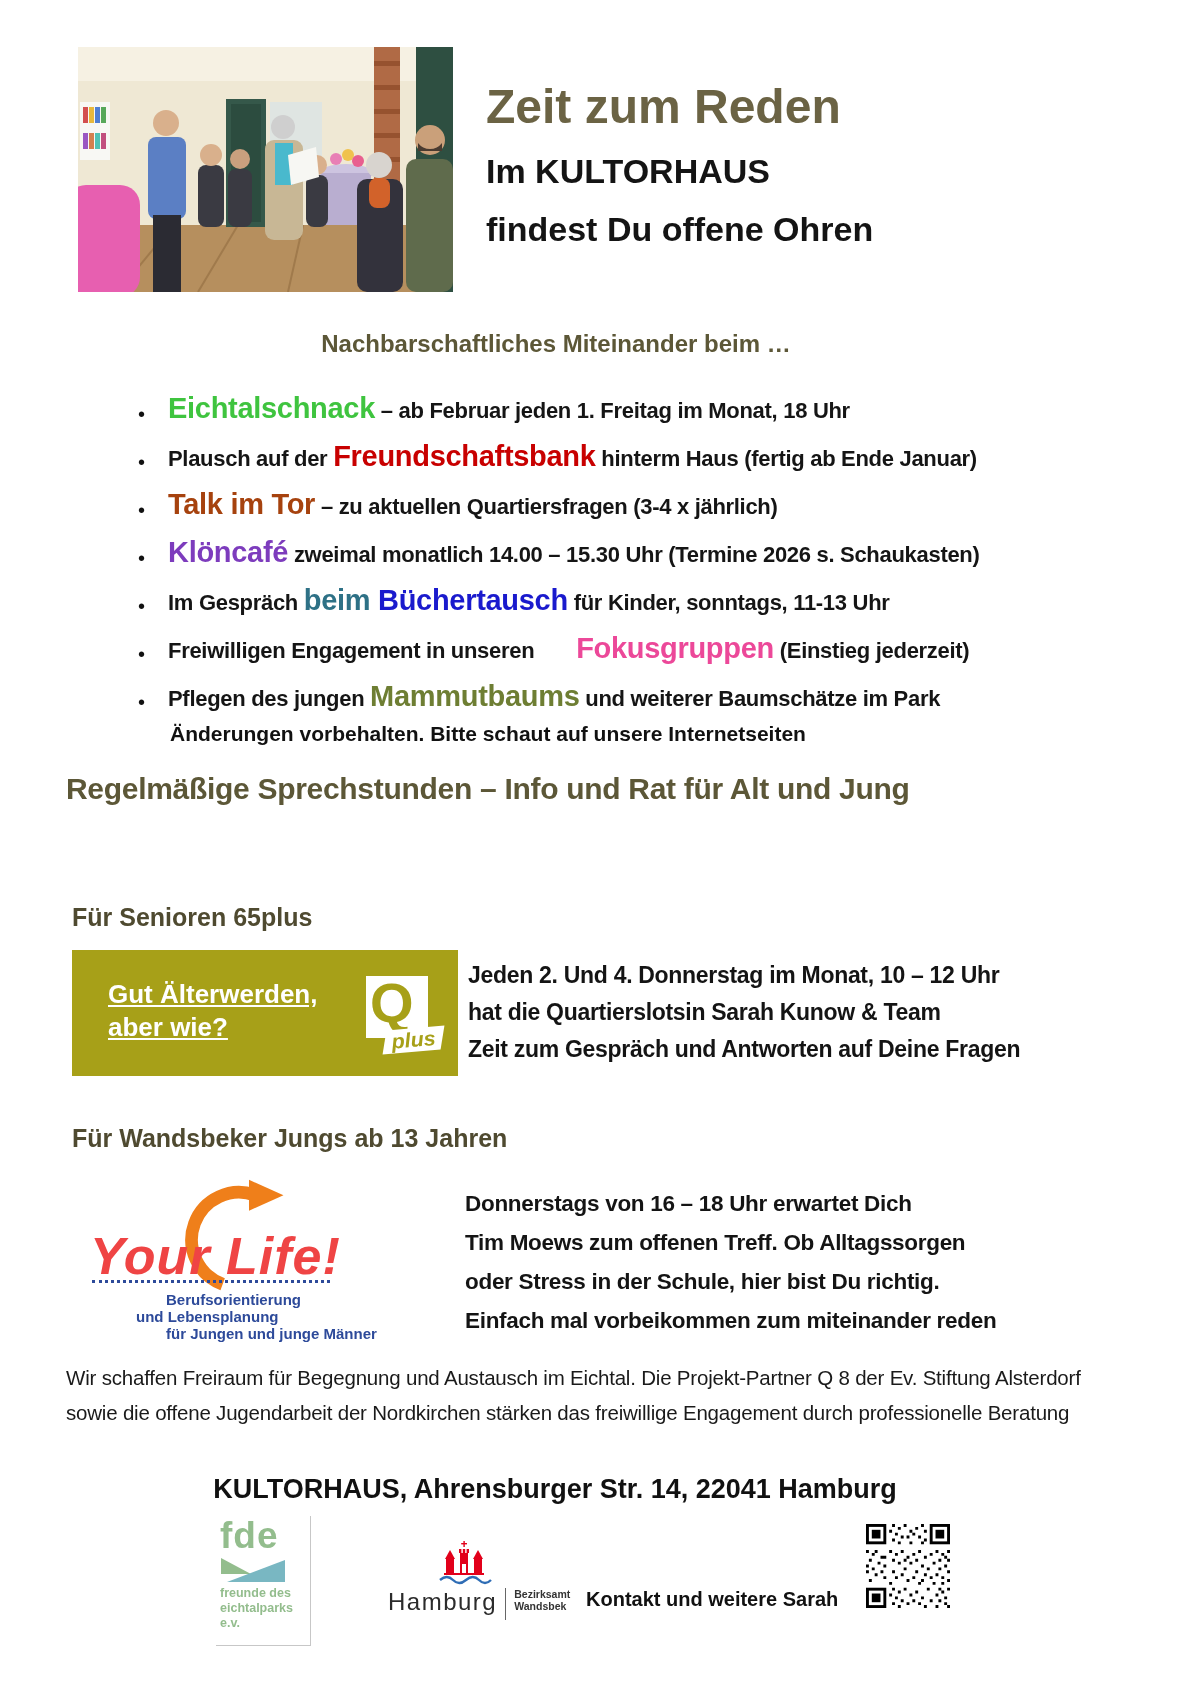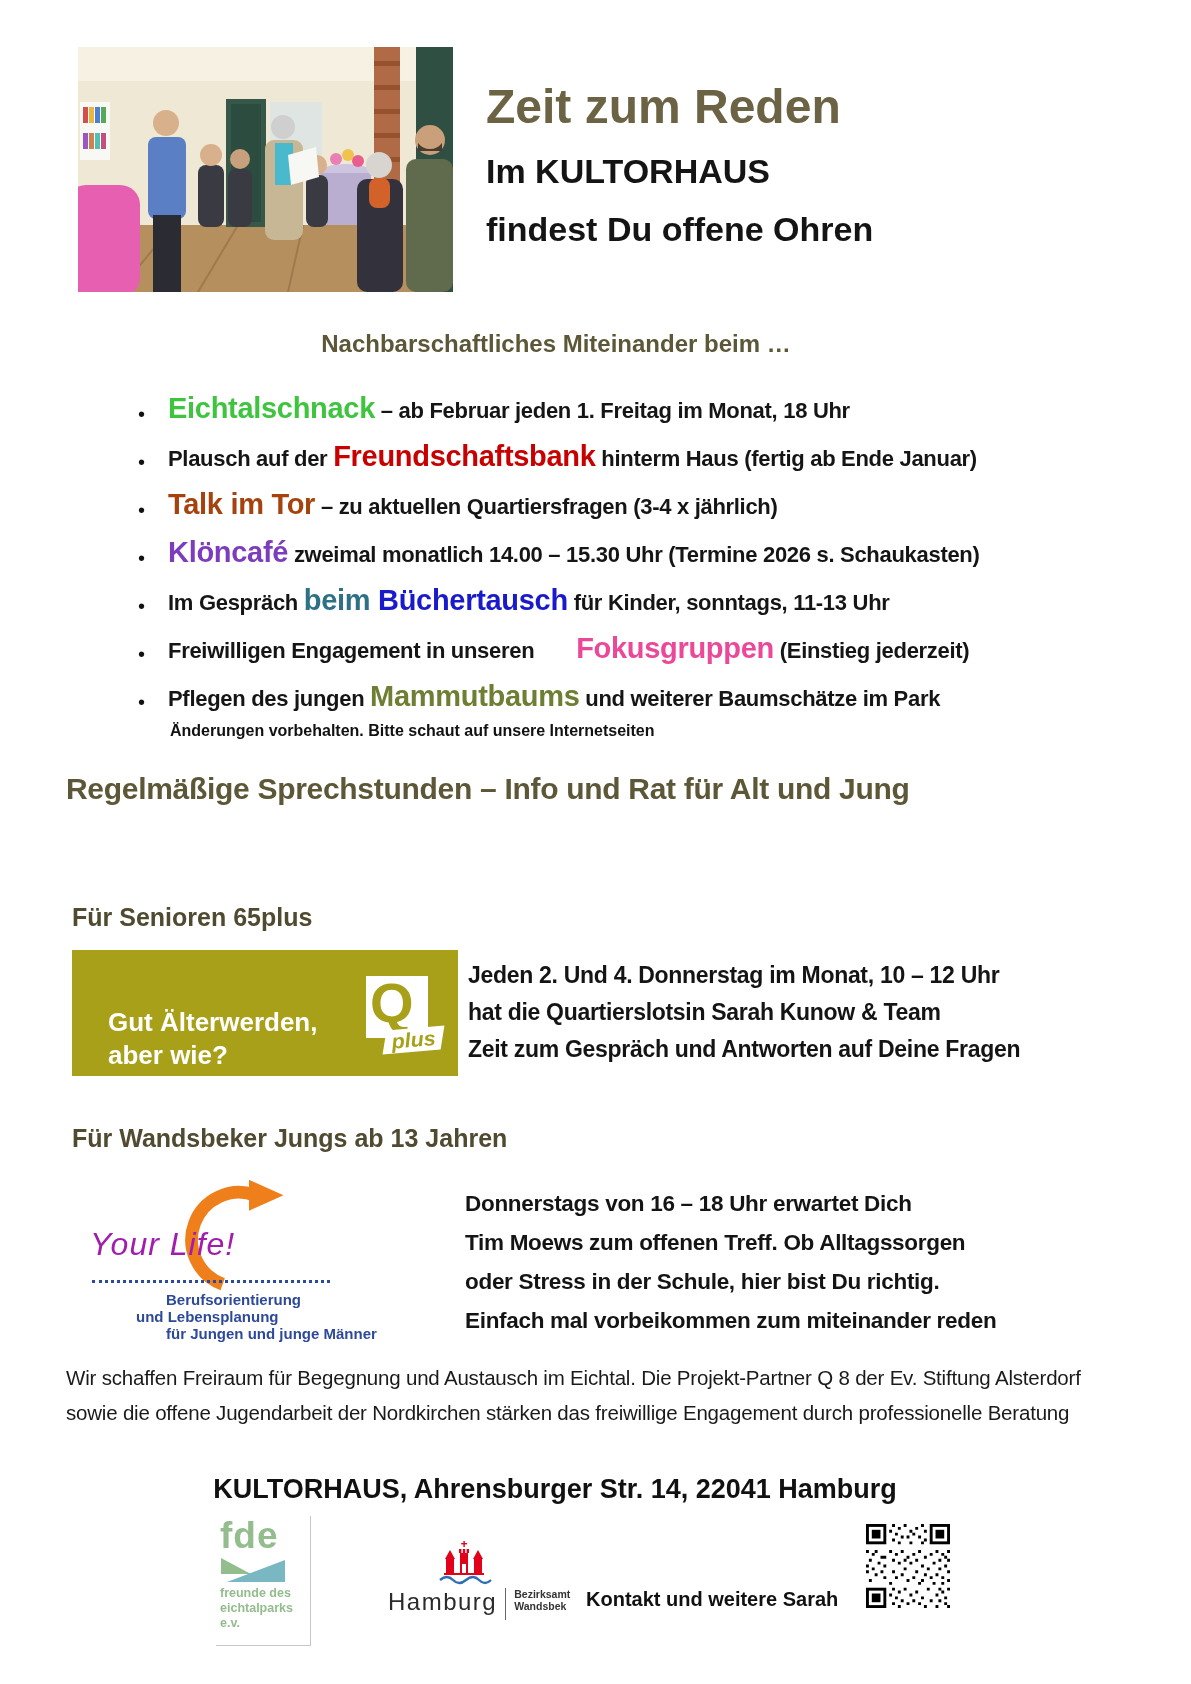--- a/index.html
+++ b/index.html
@@ -25,45 +25,45 @@
   .kw{font-size:29px;font-weight:bold;letter-spacing:-0.3px;text-align:right;}
   .c-green{color:#3fc43f;}
   .c-red{color:#c80000;}
   .c-rust{color:#a6420e;}
   .c-purple{color:#7d3cbd;}
   .c-teal{color:#2e7186;}
   .c-blue{color:#1a1acd;}
   .c-steel{color:#ec4899;margin-left:36px;}
   .c-olive{color:#6e7e33;}
 
-  .note{position:absolute;left:170px;top:722px;font-size:16px;font-weight:bold;color:#111;}
+  .note{position:absolute;left:170px;top:722px;font-size:21px;font-weight:bold;color:#111;}
 
   .h-main{position:absolute;left:66px;top:772px;font-size:30px;font-weight:bold;color:#5c5737;letter-spacing:-0.3px;}
 
   .h-sub{position:absolute;font-size:25px;font-weight:bold;color:#4f4a30;}
   .hs1{left:72px;top:903px;}
   .hs2{left:72px;top:1124px;}
 
   
   .banner{position:absolute;left:72px;top:950px;width:386px;height:126px;background:#a7a018;}
-  .banner-text{position:absolute;left:36px;top:56px;font-size:26px;line-height:33px;font-weight:bold;color:#ffffff;}
+  .banner-text{position:absolute;left:36px;top:28px;font-size:26px;line-height:33px;font-weight:bold;color:#ffffff;text-decoration:underline;}
   .qplus{position:absolute;right:26px;top:26px;width:66px;height:74px;}
   .q-square{position:absolute;left:0;top:0;width:62px;height:62px;background:#ffffff;overflow:hidden;}
   .q-letter{position:absolute;left:4px;top:-4px;font-size:56px;font-weight:bold;color:#a7a018;line-height:62px;}
   .plus-tag{position:absolute;right:-10px;bottom:-2px;background:#ffffff;padding:0 7px;transform:skewX(-14deg) rotate(-5deg);}
   .plus-tag span{display:inline-block;font-size:21px;font-weight:bold;font-style:italic;color:#a7a018;transform:skewX(14deg);}
 
   .info{position:absolute;font-weight:bold;color:#141414;}
   .seniors-info{left:468px;top:957px;font-size:23px;line-height:37px;letter-spacing:-0.3px;}
   .boys-info{left:465px;top:1184px;font-size:22.5px;line-height:39px;letter-spacing:-0.3px;}
 
   
   .yourlife{position:absolute;left:88px;top:1160px;width:280px;height:190px;}
   .yl-arrow{position:absolute;left:92px;top:18px;width:118px;height:118px;}
-  .yl-title{position:absolute;left:2px;top:66px;font-size:32px;font-weight:normal;font-style:italic;color:#a21caf;letter-spacing:1px;}
+  .yl-title{position:absolute;left:2px;top:66px;font-size:52px;font-weight:bold;font-style:italic;color:#ef4444;letter-spacing:1px;}
   .yl-dots{position:absolute;left:4px;top:120px;width:238px;border-bottom:3px dotted #2d4a9a;}
   .yl-line{position:absolute;font-size:15px;font-weight:bold;color:#2d4a9a;white-space:nowrap;}
   .yl1{left:78px;top:131px;}
   .yl2{left:48px;top:148px;}
   .yl3{left:78px;top:165px;}
 
   
   .about{position:absolute;left:66px;top:1360px;font-size:20.5px;line-height:35px;color:#1a1a1a;letter-spacing:-0.2px;}
   .address{position:absolute;left:0;top:1474px;width:1110px;text-align:center;font-size:27px;font-weight:bold;color:#111;}
 

